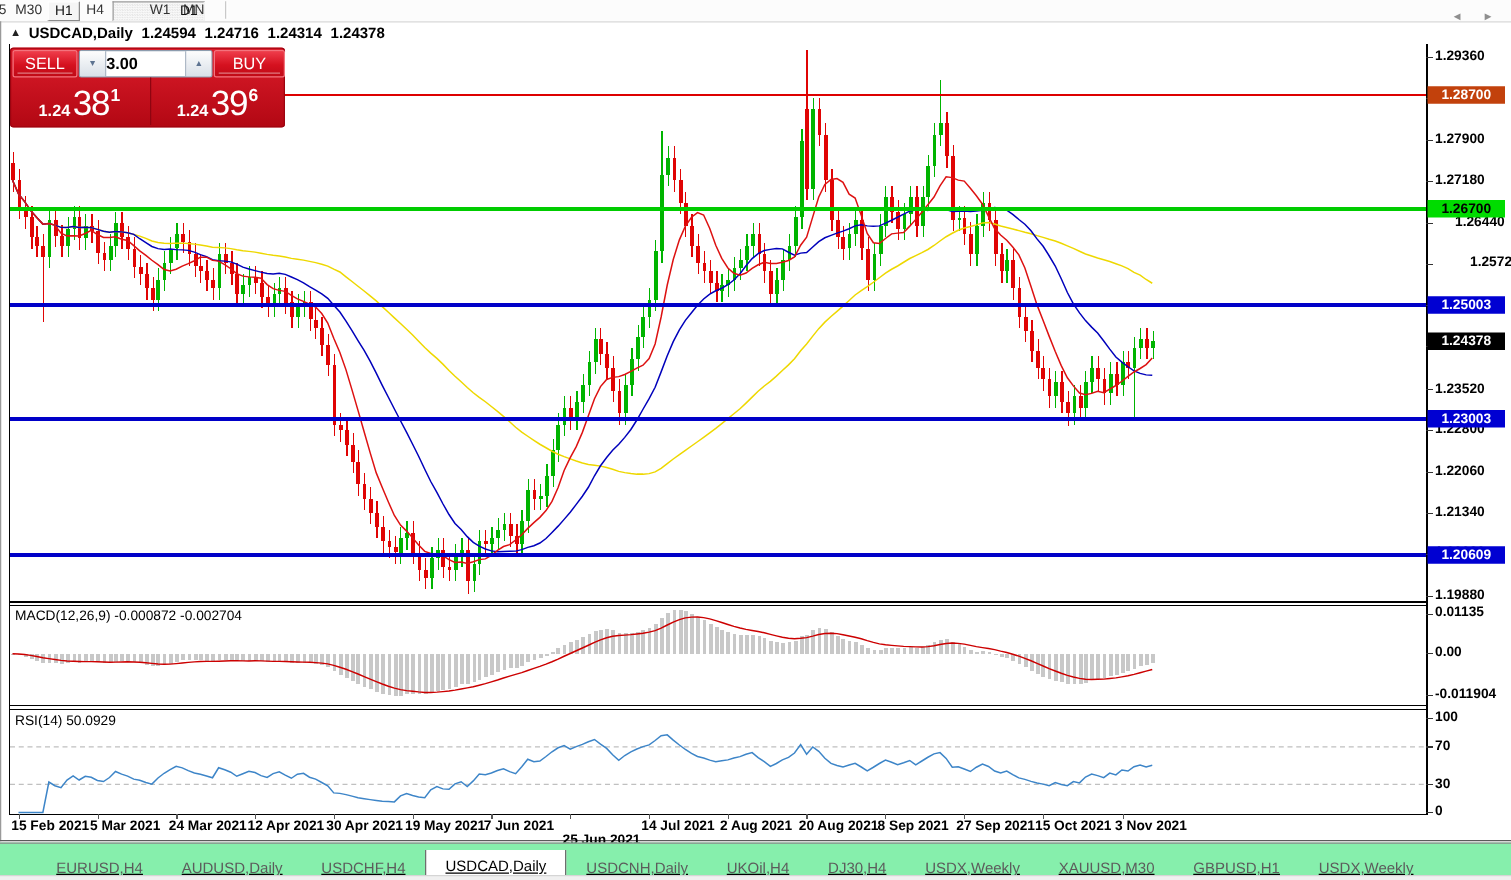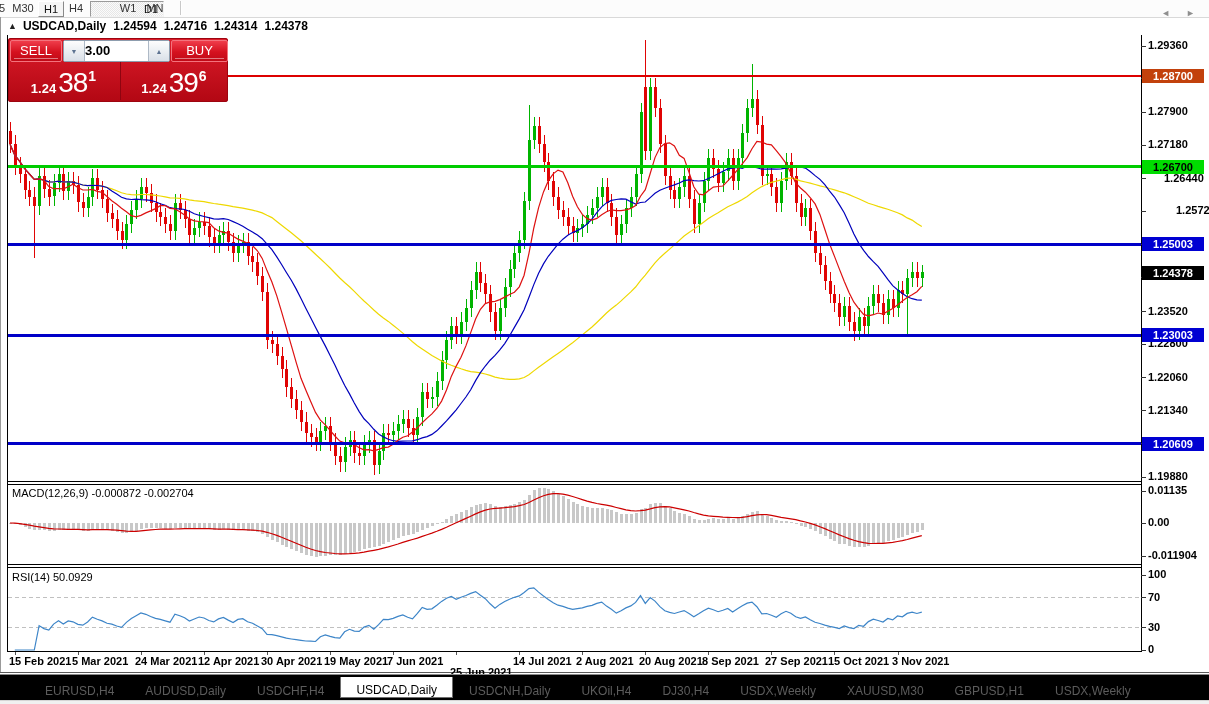--- a/index.html
+++ b/index.html
@@ -45,22 +45,22 @@
   #spin-down{border-right:1px solid #aeb9c6;}
   #spin-up{border-left:1px solid #aeb9c6;}
   #spin-value{flex:1;font-size:13px;font-weight:600;color:#000;line-height:20px;padding-right:16px;}
   .quote-box{position:absolute;top:24px;height:38px;display:flex;align-items:flex-end;justify-content:center;color:#fff;}
   #quote-sell{left:2px;width:107px;}
   #quote-buy{left:112px;width:106px;border-left:1px solid #8f0410;}
   .q-prefix{font-size:13px;font-weight:700;margin:0 2px 4px 0;}
   .q-big{font-size:28px;font-weight:400;line-height:34px;letter-spacing:-1px;}
   .q-sup{font-size:14px;font-weight:700;position:relative;top:-16px;margin-left:1px;}
   
-  #tabbar{position:absolute;left:0;top:674px;width:1209px;height:26px;background:#000000;
-    border-top:1px solid #8a8a8a;display:flex;align-items:center;}
+  #tabbar{position:absolute;left:0;top:674px;width:1209px;height:26px;background:#86efac;
+    border-top:1px solid #8a8a8a;display:flex;align-items:flex-end;text-decoration:underline;}
   #tabbar .pad{width:30px;}
   .tab{font-size:12px;color:#5c5c5c;padding:5px 15px 0 15px;white-space:nowrap;cursor:pointer;}
   .tab-sep{width:0;border-left:1px solid #bdbdbd;margin:6px 0;}
   .tab-active{background:#fff;color:#000;border:1px solid #6e6e6e;border-top:none;margin-top:-1px;padding-top:6px;}
   #tab-arrows{position:absolute;right:14px;top:7px;display:flex;gap:16px;}
   .arrow{font-size:9px;color:#8f8f8f;cursor:pointer;line-height:12px;}
   #bottom-strip{position:absolute;left:0;top:700px;width:1209px;height:4px;background:#f0f0f0;border-top:1px solid #d5d5d5;}
   svg{position:absolute;left:0;top:0;}
 </style>
 </head>

